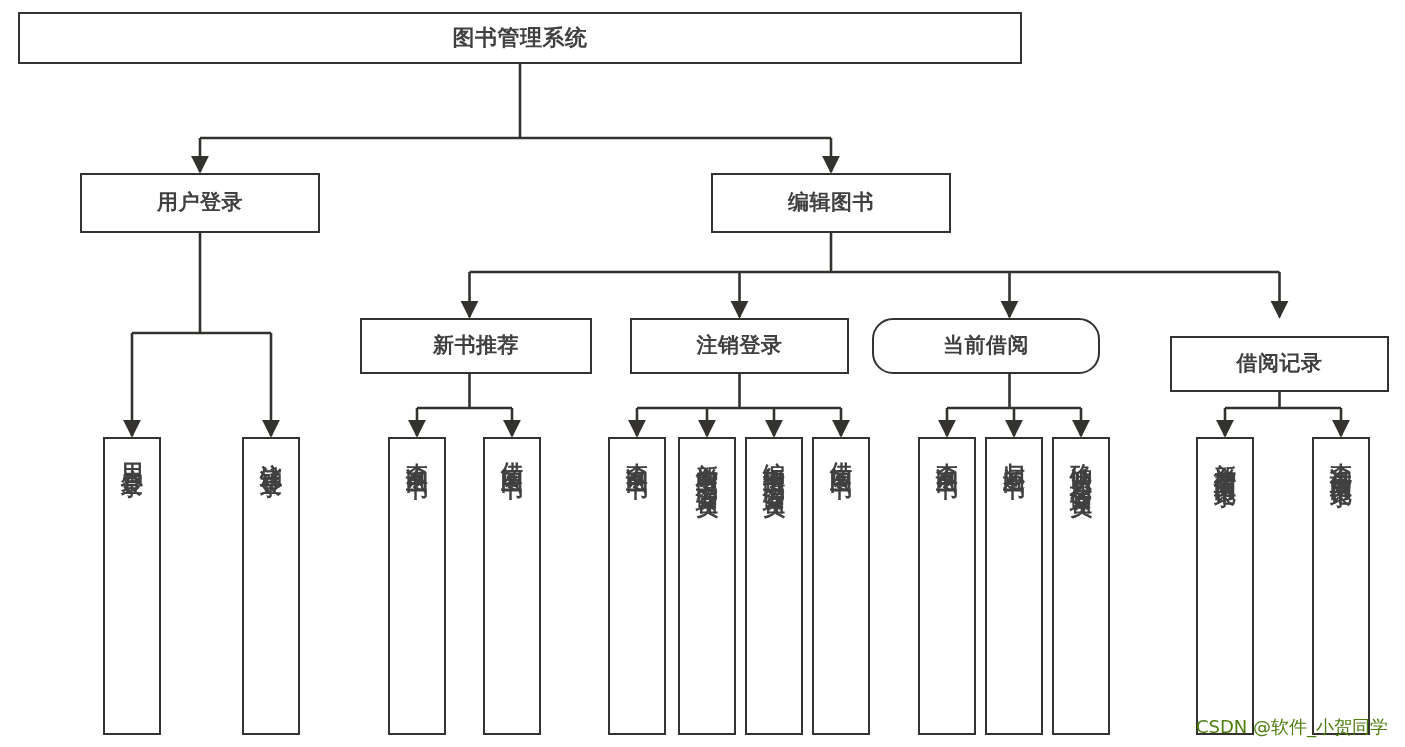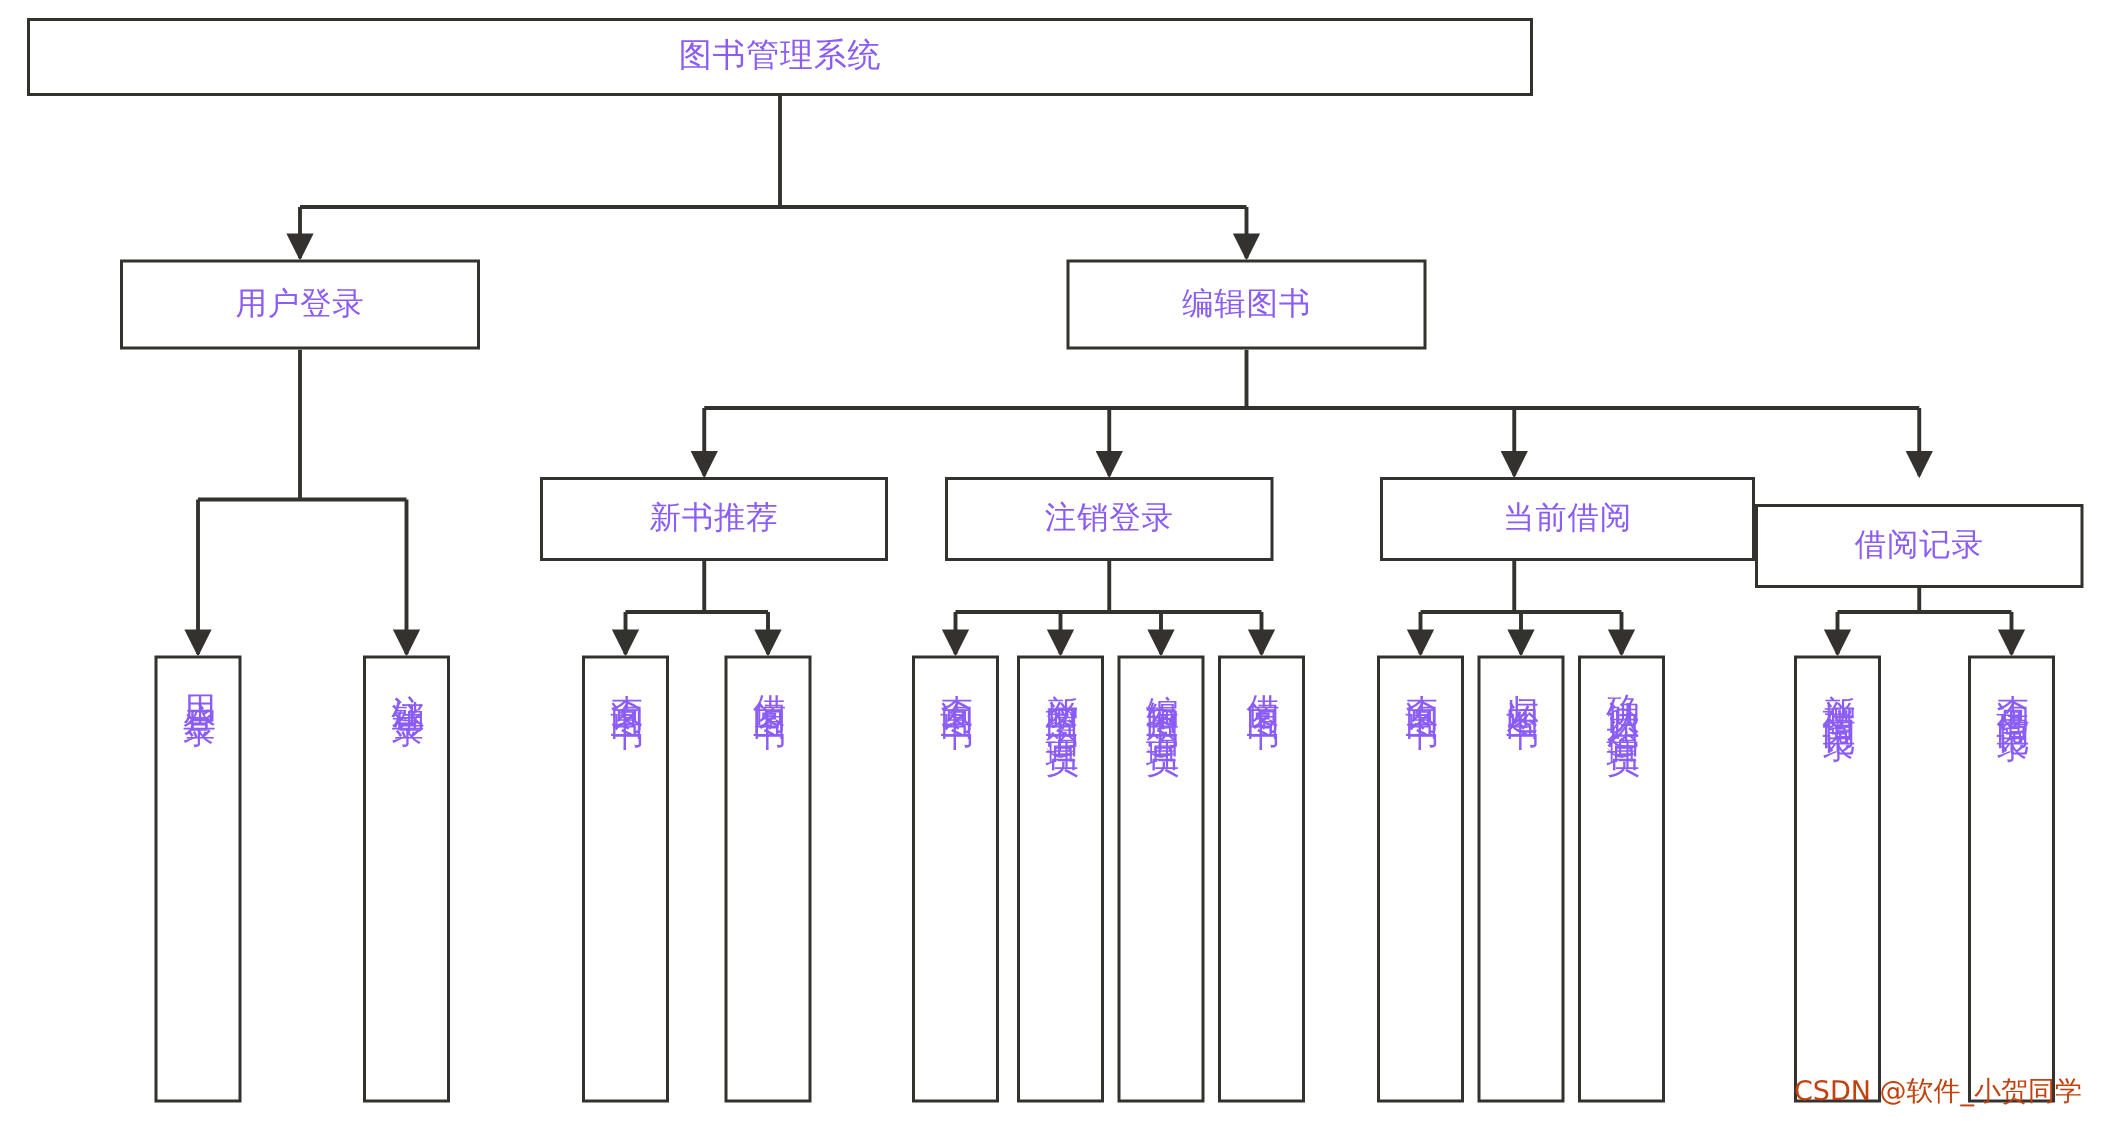--- a/index.html
+++ b/index.html
@@ -30,23 +30,24 @@
     position: absolute;
     box-sizing: border-box;
     border: 2px solid #33322f;
     background: #ffffff;
     display: flex;
     align-items: center;
     justify-content: center;
     overflow: hidden;
   }
   .node-label {
-    color: #8b5cf6;
+    color: #404040;
     white-space: nowrap;
     letter-spacing: 0.5px;
+    font-weight: bold;
   }
   .node-box.horizontal .node-label {
     font-size: 21px;
     line-height: 1.1;
   }
   .node-box.root .node-label {
     font-size: 22px;
   }
   .node-box.vertical {
     align-items: flex-start;
@@ -55,21 +56,21 @@
   .node-box.vertical .node-label {
     writing-mode: vertical-rl;
     text-orientation: upright;
     font-size: 22px;
     letter-spacing: 5px;
     line-height: 1;
     white-space: nowrap;
   }
   .watermark {
     position: absolute;
-    color: #c2410c;
+    color: #4d7c0f;
     font-size: 18px;
     white-space: nowrap;
     user-select: none;
   }
 </style>
 </head>
 <body>
 
 <div id="diagram-root">
 
@@ -125,21 +126,21 @@
       </div>
       <div class="node-box horizontal" style="left: 711px; top: 173px; width: 240px; height: 60px;">
         <span class="node-label">编辑图书</span>
       </div>
       <div class="node-box horizontal" style="left: 360px; top: 318px; width: 232px; height: 56px;">
         <span class="node-label">新书推荐</span>
       </div>
       <div class="node-box horizontal" style="left: 630px; top: 318px; width: 219px; height: 56px;">
         <span class="node-label">注销登录</span>
       </div>
-      <div class="node-box horizontal" style="left: 920px; top: 318px; width: 250px; height: 56px;">
+      <div class="node-box horizontal" style="left: 872px; top: 318px; width: 228px; height: 56px; border-radius: 21px;">
         <span class="node-label">当前借阅</span>
       </div>
       <div class="node-box horizontal" style="left: 1170px; top: 318px; width: 219px; height: 56px; margin-top: 18px;">
         <span class="node-label">借阅记录</span>
       </div>
       <div class="node-box vertical" style="left: 103px; top: 437px; width: 58px; height: 298px;">
         <span class="node-label">用户登录</span>
       </div>
       <div class="node-box vertical" style="left: 242px; top: 437px; width: 58px; height: 298px;">
         <span class="node-label">注销登录</span>

